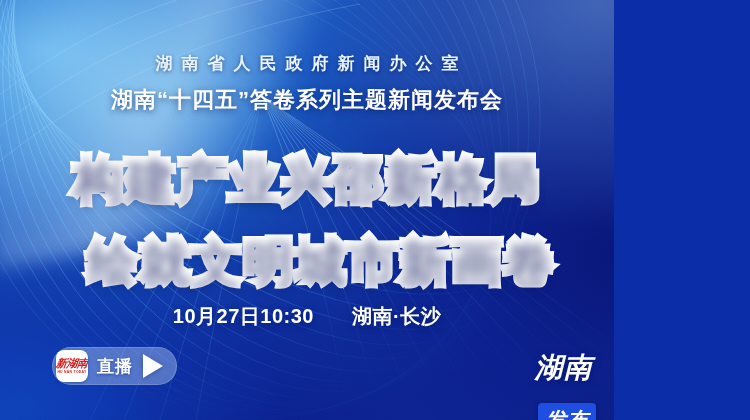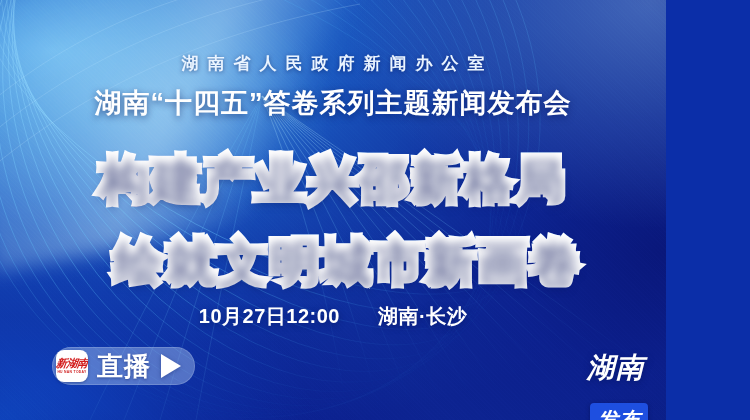--- a/index.html
+++ b/index.html
@@ -3,21 +3,21 @@
 <meta charset="utf-8">
 <title>湖南发布 新闻发布会</title>
 <style>
   html,body{margin:0;padding:0;}
   body{
     width:750px;height:420px;overflow:hidden;
     font-family:"Liberation Sans","DejaVu Sans",sans-serif;
     background:#0b2ea8;
   }
   .poster{
-    position:relative;width:666px;height:420px;overflow:hidden;
+    position:relative;width:614px;height:420px;overflow:hidden;
     background:#10369f;
   }
 
   
   .bg-base{
     position:absolute;inset:0;
     background:
       radial-gradient(120% 95% at 8% 12%, #53a6ea 0%, #2f7fd6 18%, #1a59c2 38%, #123fae 58%, #0d2a9a 78%, #0b1f8e 100%);
   }
   .bg-darkright{
@@ -64,21 +64,21 @@
 
   .kicker{
     position:absolute;left:0;right:0;top:52px;text-align:center;
     color:#eaf4ff;font-size:17px;font-weight:600;letter-spacing:9px;
     text-indent:9px;
     text-shadow:0 1px 4px rgba(4,20,90,.55);
     white-space:nowrap;
   }
   .subtitle{
     position:absolute;left:0;right:0;top:85px;text-align:center;
-    color:#ffffff;font-size:27px;font-weight:bold;letter-spacing:1px;
+    color:#ffffff;font-size:22px;font-weight:bold;letter-spacing:1px;
     text-shadow:0 2px 7px rgba(4,18,86,.60);
     white-space:nowrap;
   }
 
   .headline{
     position:absolute;left:0;right:0;text-align:center;
     font-size:50px;font-weight:bold;letter-spacing:2px;white-space:nowrap;
     color:#0e3fb4;
     -webkit-text-stroke:7px #ffffff;
     paint-order:stroke fill;
@@ -119,21 +119,21 @@
     font-size:11px;line-height:11px;font-weight:bold;color:#d21c1c;
     font-family:"DejaVu Serif","Liberation Serif",serif;
     font-style:italic;letter-spacing:-.5px;
     transform:skewX(-8deg);
   }
   .live-logo .en{
     font-size:3.4px;line-height:5px;color:#cf2020;letter-spacing:.3px;
     margin-top:1px;font-weight:bold;
   }
   .live-text{
-    color:#ffffff;font-size:26px;font-weight:bold;letter-spacing:1px;
+    color:#ffffff;font-size:17px;font-weight:bold;letter-spacing:1px;
     margin-left:9px;text-shadow:0 1px 3px rgba(4,18,86,.45);
   }
   .play-tri{
     margin-left:10px;width:0;height:0;
     border-left:20px solid #ffffff;
     border-top:12px solid transparent;
     border-bottom:12px solid transparent;
     filter:drop-shadow(0 1px 2px rgba(4,18,86,.35));
   }
 
@@ -251,21 +251,21 @@
 
     <div class="headline headline-1">
       <span class="inner">构建产业兴邵新格局</span>
     </div>
 
     <div class="headline headline-2">
       <span class="inner">绘就文明城市新画卷</span>
     </div>
 
     <div class="meta">
-      <span>10月27日12:00</span>
+      <span>10月27日10:30</span>
       <span class="gap"></span>
       <span>湖南·长沙</span>
     </div>
 
     <div class="live-pill">
       <div class="live-logo">
         <span class="cn">新湖南</span>
         <span class="en">HU NAN TODAY</span>
       </div>
       <span class="live-text">直播</span>

